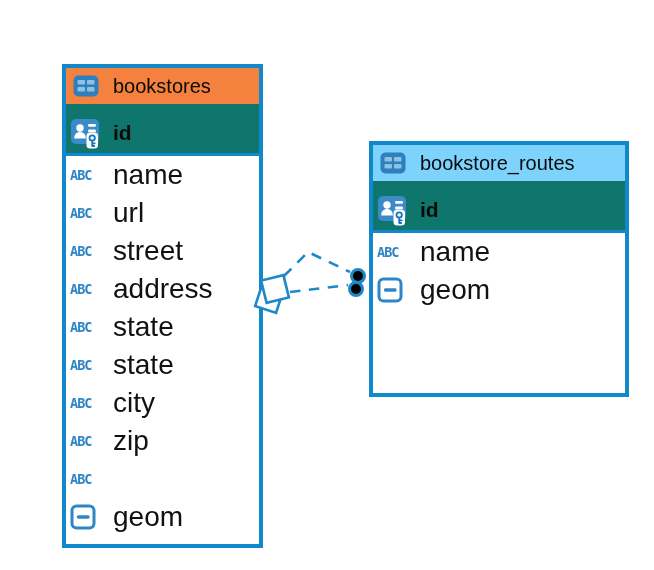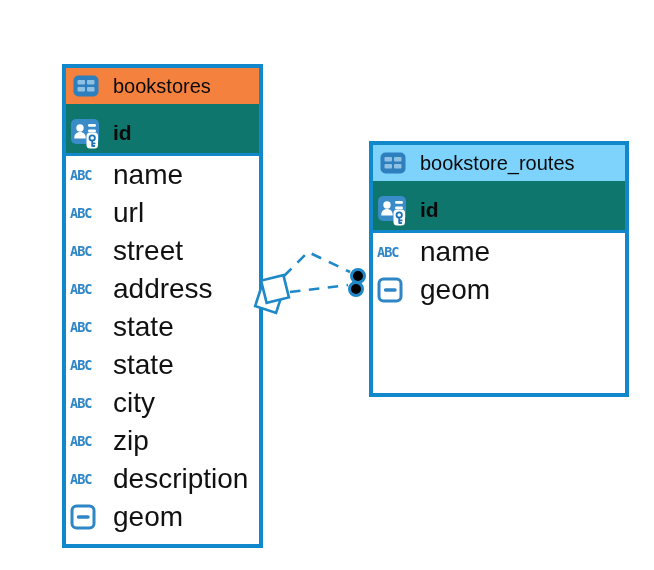--- a/index.html
+++ b/index.html
@@ -103,21 +103,20 @@
       <div class="col-row" data-interactable="true">
         <span class="icon-slot" data-interactable="false">
             <span class="abc">ABC</span>
           </span>
         <span class="col-label" data-interactable="false">zip</span>
       </div>
       <div class="col-row" data-interactable="true">
         <span class="icon-slot" data-interactable="false">
             <span class="abc">ABC</span>
           </span>
-        <span class="col-label" data-interactable="false">description</span>
       </div>
       <div class="col-row" data-interactable="true">
         <span class="icon-slot" data-interactable="false">
           <svg width="26" height="26" viewBox="0 0 26 26">
             <rect x="2" y="2" width="22" height="22" rx="4.5" fill="#ffffff" stroke="#2E86C6" stroke-width="3"></rect>
             <path d="M8.5 13 H18" stroke="#2E86C6" stroke-width="3.4" stroke-linecap="round"></path>
           </svg>
         </span>
         <span class="col-label" data-interactable="false">geom</span>
       </div>

